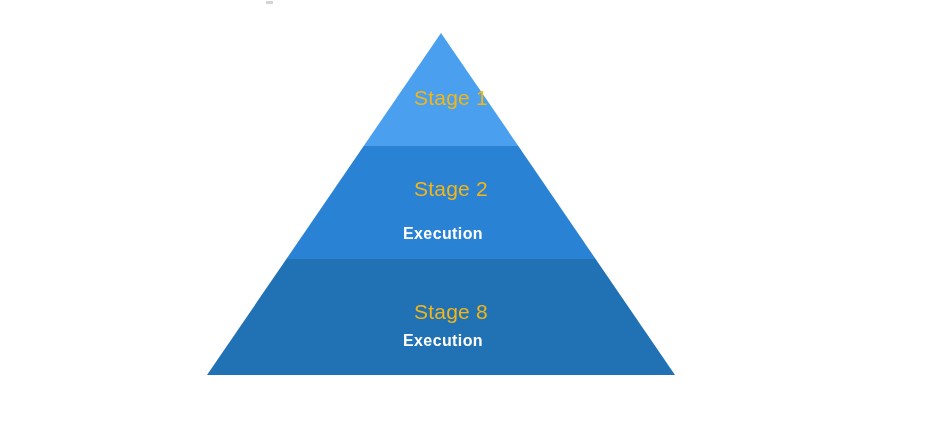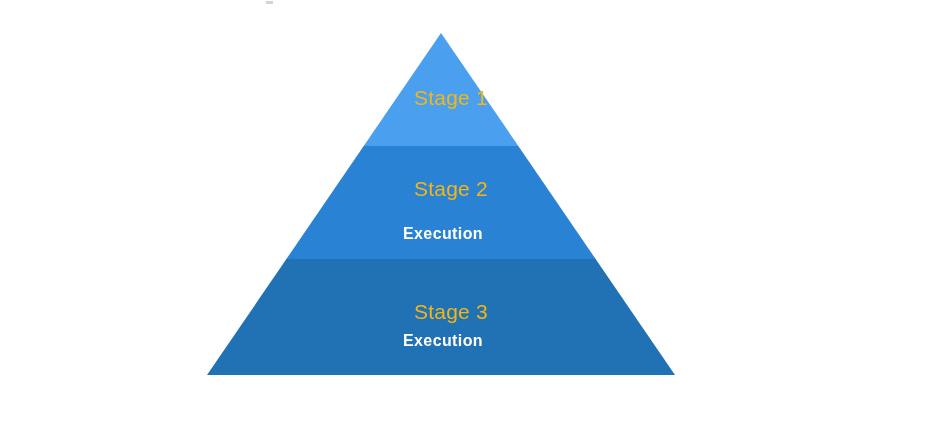--- a/index.html
+++ b/index.html
@@ -63,18 +63,18 @@
     <polygon points="441,33 363.7,146 518.3,146" fill="#4AA0EE"></polygon>
     <polygon points="363.7,146 518.3,146 595.6,259 286.4,259" fill="#2A82D4"></polygon>
     <polygon points="286.4,259 595.6,259 675,375 207,375" fill="#2171B5"></polygon>
   </svg>
 
   <div class="label stage-label" style="top:89px">Stage 1</div>
 
   <div class="label stage-label" style="top:180px">Stage 2</div>
   <div class="label name-label" style="top:225px">Execution</div>
 
-  <div class="label stage-label" style="top:303px">Stage 3</div>
+  <div class="label stage-label" style="top:303px">Stage 8</div>
   <div class="label name-label" style="top:332px">Execution</div>
 
   <div class="artifact"></div>
 
 </div>
 
 </body></html>

